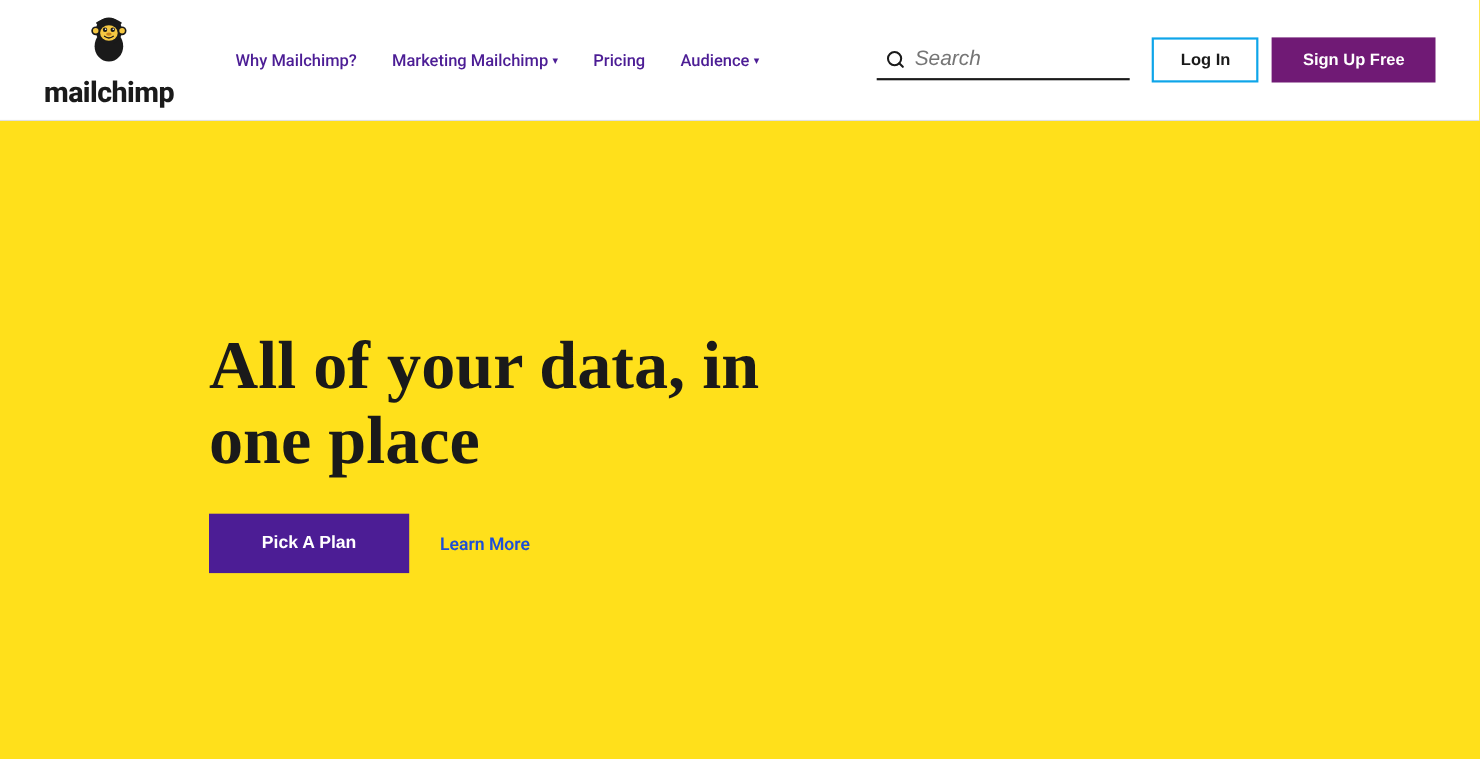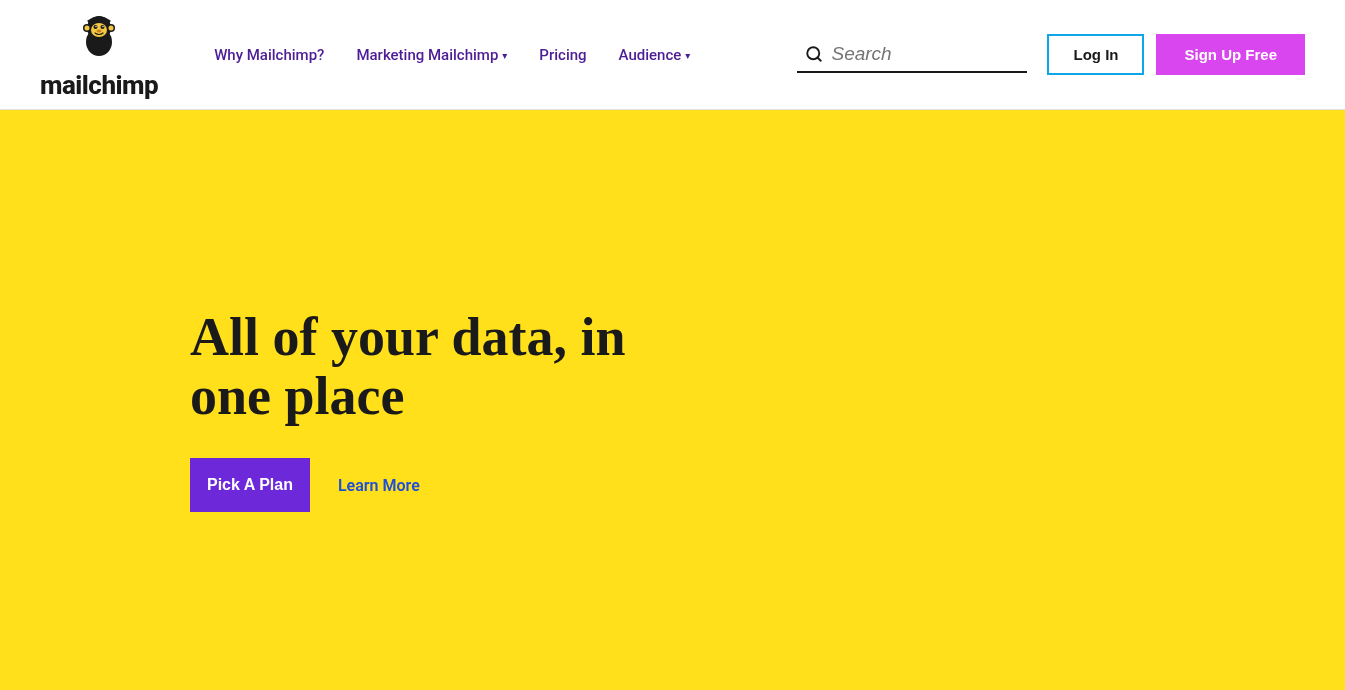--- a/index.html
+++ b/index.html
@@ -112,39 +112,39 @@
       border: 2px solid #0ea5e9;
       padding: 10px 24px;
       cursor: pointer;
       white-space: nowrap;
     }
 
     .btn-signup {
       font-size: 15px;
       font-weight: 700;
       color: #ffffff;
-      background: #d946ef;
+      background: #701a75;
       border: none;
       padding: 12px 28px;
       cursor: pointer;
       white-space: nowrap;
     }
 
     
     .hero {
       background-color: #FFE01B;
       padding: 80px 0 60px 190px;
       min-height: 580px;
       display: flex;
       flex-direction: column;
       justify-content: center;
     }
 
     .hero-title {
-      font-size: 54px;
+      font-size: 62px;
       font-weight: 800;
       color: #1a1a1a;
       line-height: 1.1;
       max-width: 520px;
       margin-bottom: 32px;
       font-family: Georgia, 'Times New Roman', serif;
     }
 
     .hero-description {
       font-size: 18px;
@@ -157,23 +157,23 @@
     .hero-actions {
       display: flex;
       align-items: center;
       gap: 28px;
     }
 
     .btn-pick-plan {
       font-size: 16px;
       font-weight: 700;
       color: #ffffff;
-      background: #6d28d9;
-      border: none;
-      padding: 18px 17px;
+      background: #4c1d95;
+      border: none;
+      padding: 18px 48px;
       cursor: pointer;
       white-space: nowrap;
     }
 
     .btn-learn-more {
       font-size: 16px;
       font-weight: 600;
       color: #1d4ed8;
       background: transparent;
       border: none;

